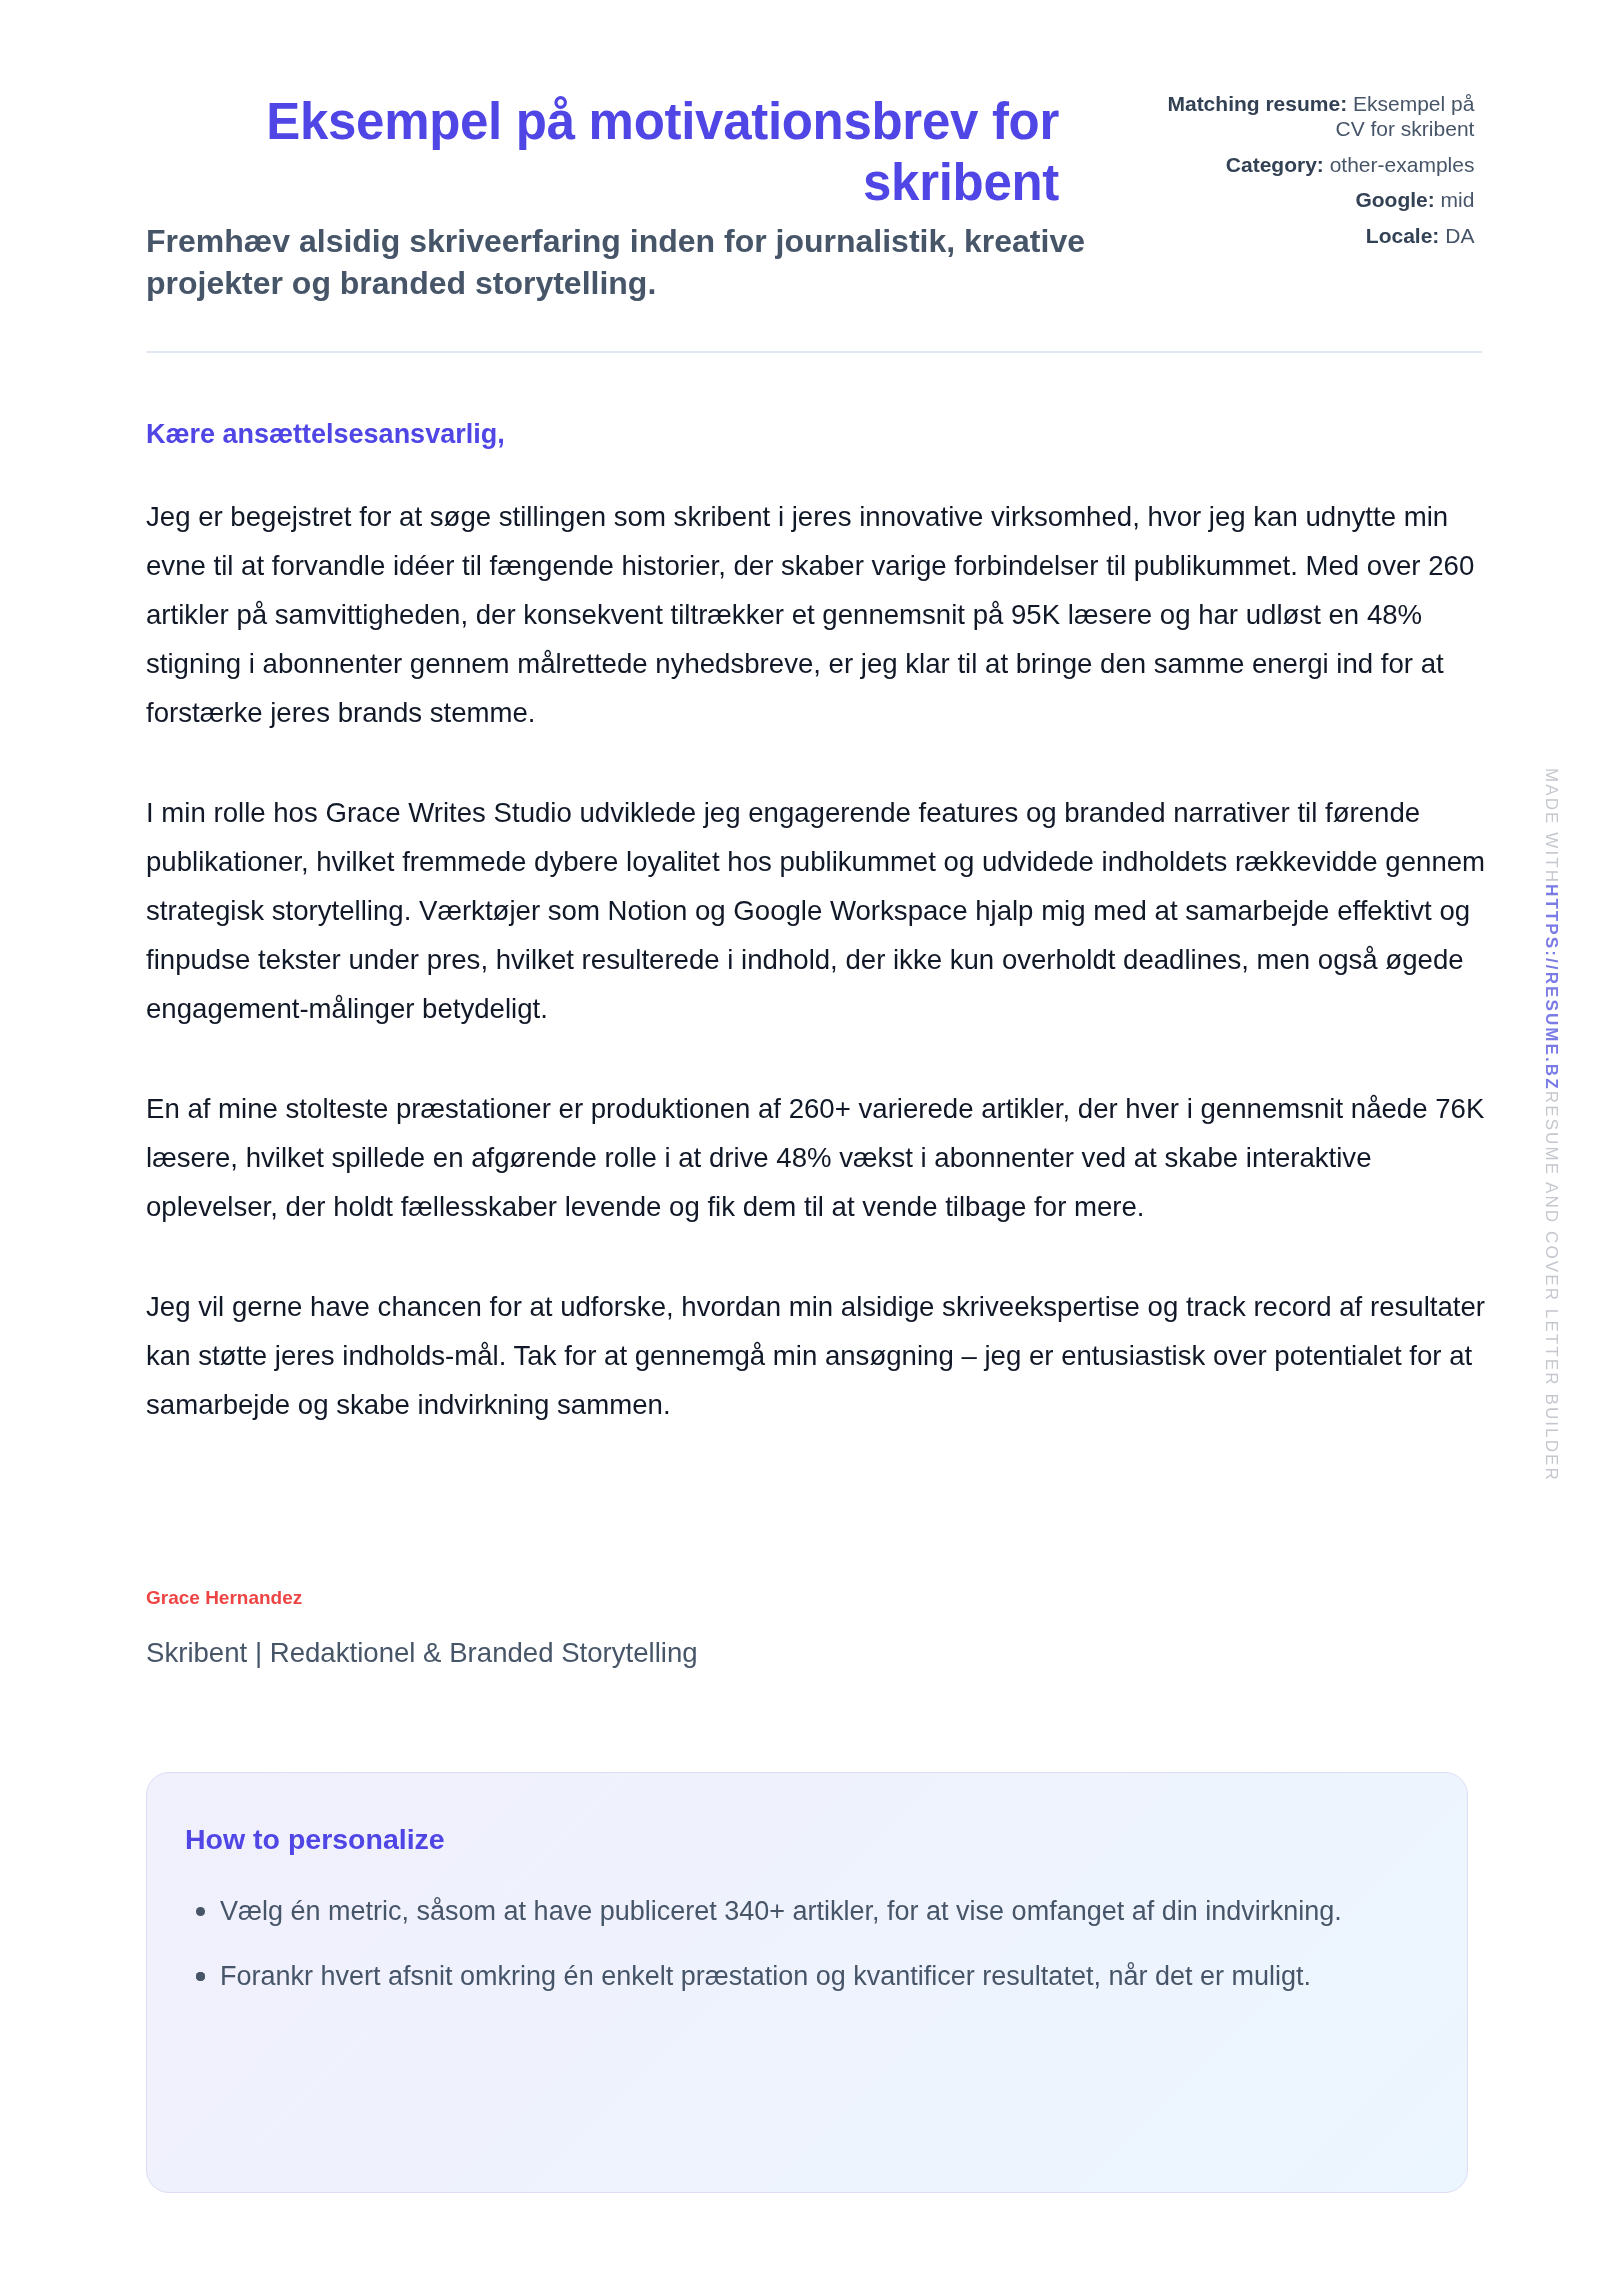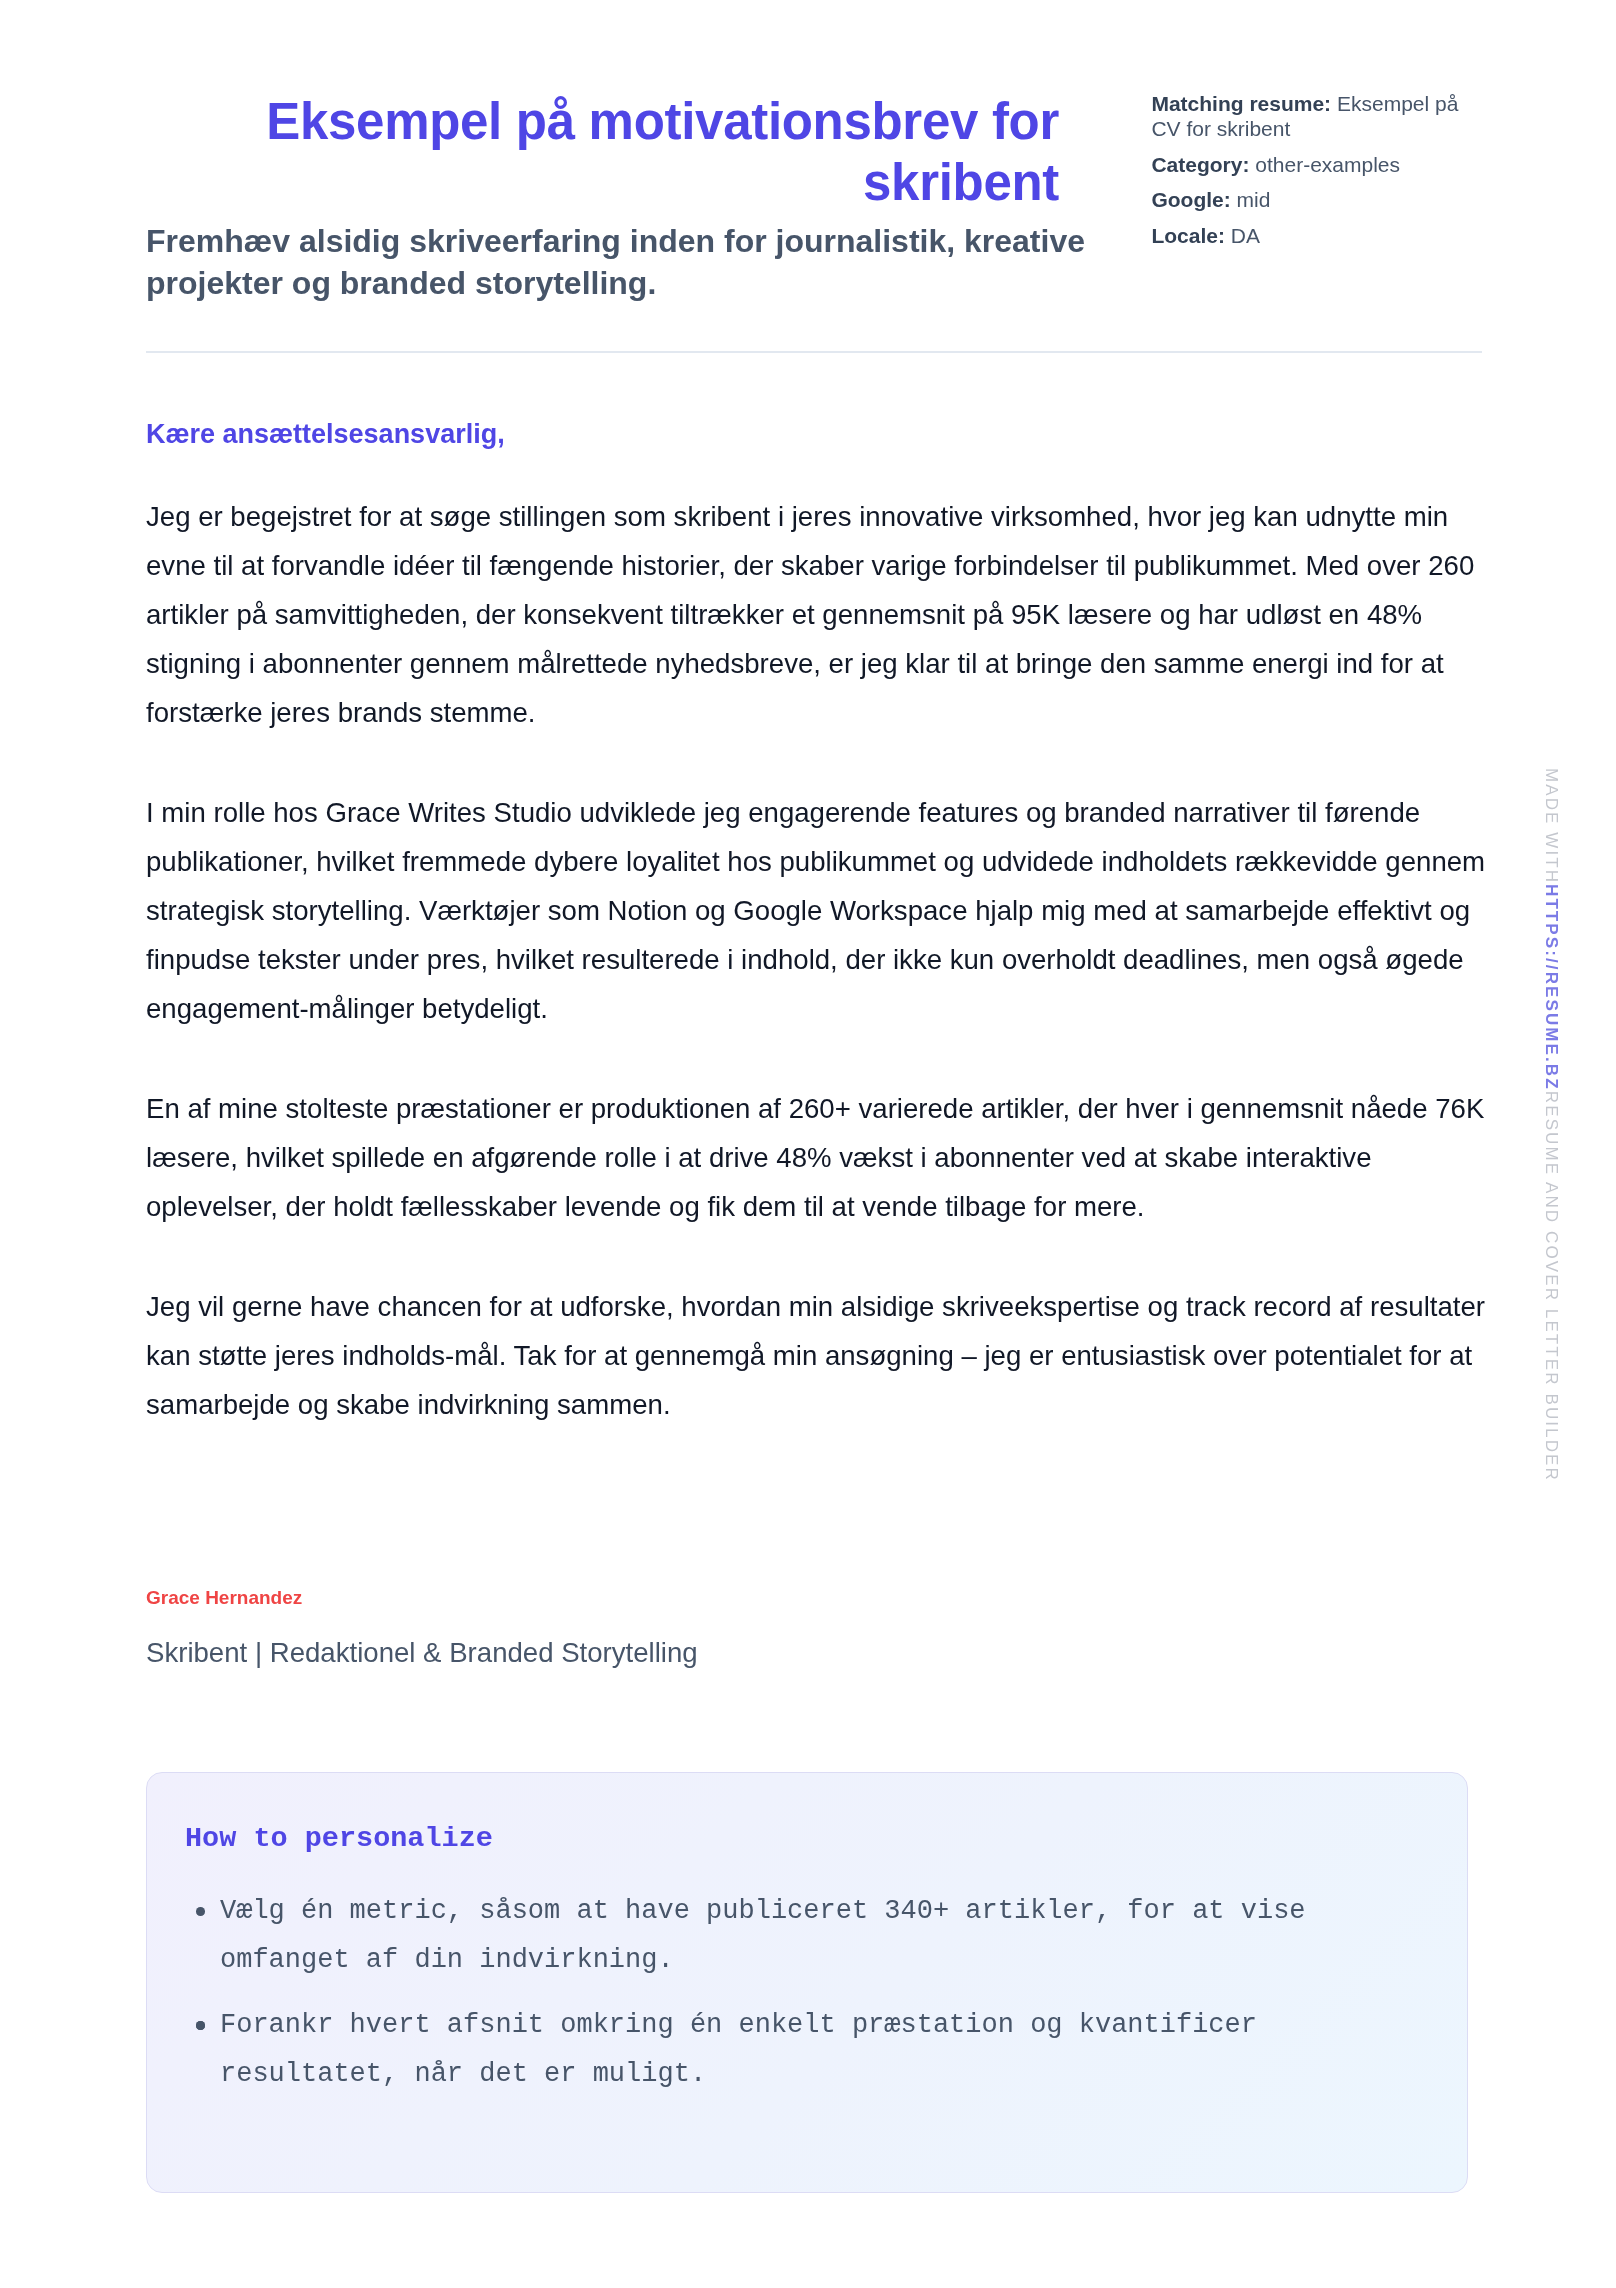--- a/index.html
+++ b/index.html
@@ -51,20 +51,21 @@
       font-size: 32px;
       line-height: 42px;
       font-weight: 700;
       color: #475569;
     }
     .meta {
       position: absolute;
       right: 7.6px;
       top: 0;
       width: 323px;
+      text-align: right;
       font-size: 21px;
       line-height: 25px;
       color: #475569;
     }
     .meta-row {
       margin-bottom: 10.5px;
     }
     .meta-key {
       font-weight: 700;
       color: #334155;
@@ -119,24 +120,23 @@
       color: #475569;
     }
     
     .tips {
       position: absolute;
       left: 0;
       top: 1772px;
       width: 1322px;
       height: 421px;
       border: 1.9px solid #dcdcf5;
-      border-radius: 16px;
+      border-radius: 23px;
       background: linear-gradient(135deg, #f1f0fd 0%, #eef3fd 55%, #ecf6fe 100%);
       box-sizing: border-box;
-      font-family: Liberation Mono, monospace;
     }
     .tips-title {
       position: absolute;
       left: 38px;
       top: 49px;
       margin: 0;
       font-size: 28.5px;
       line-height: 34px;
       font-weight: 700;
       color: #4f46e5;

